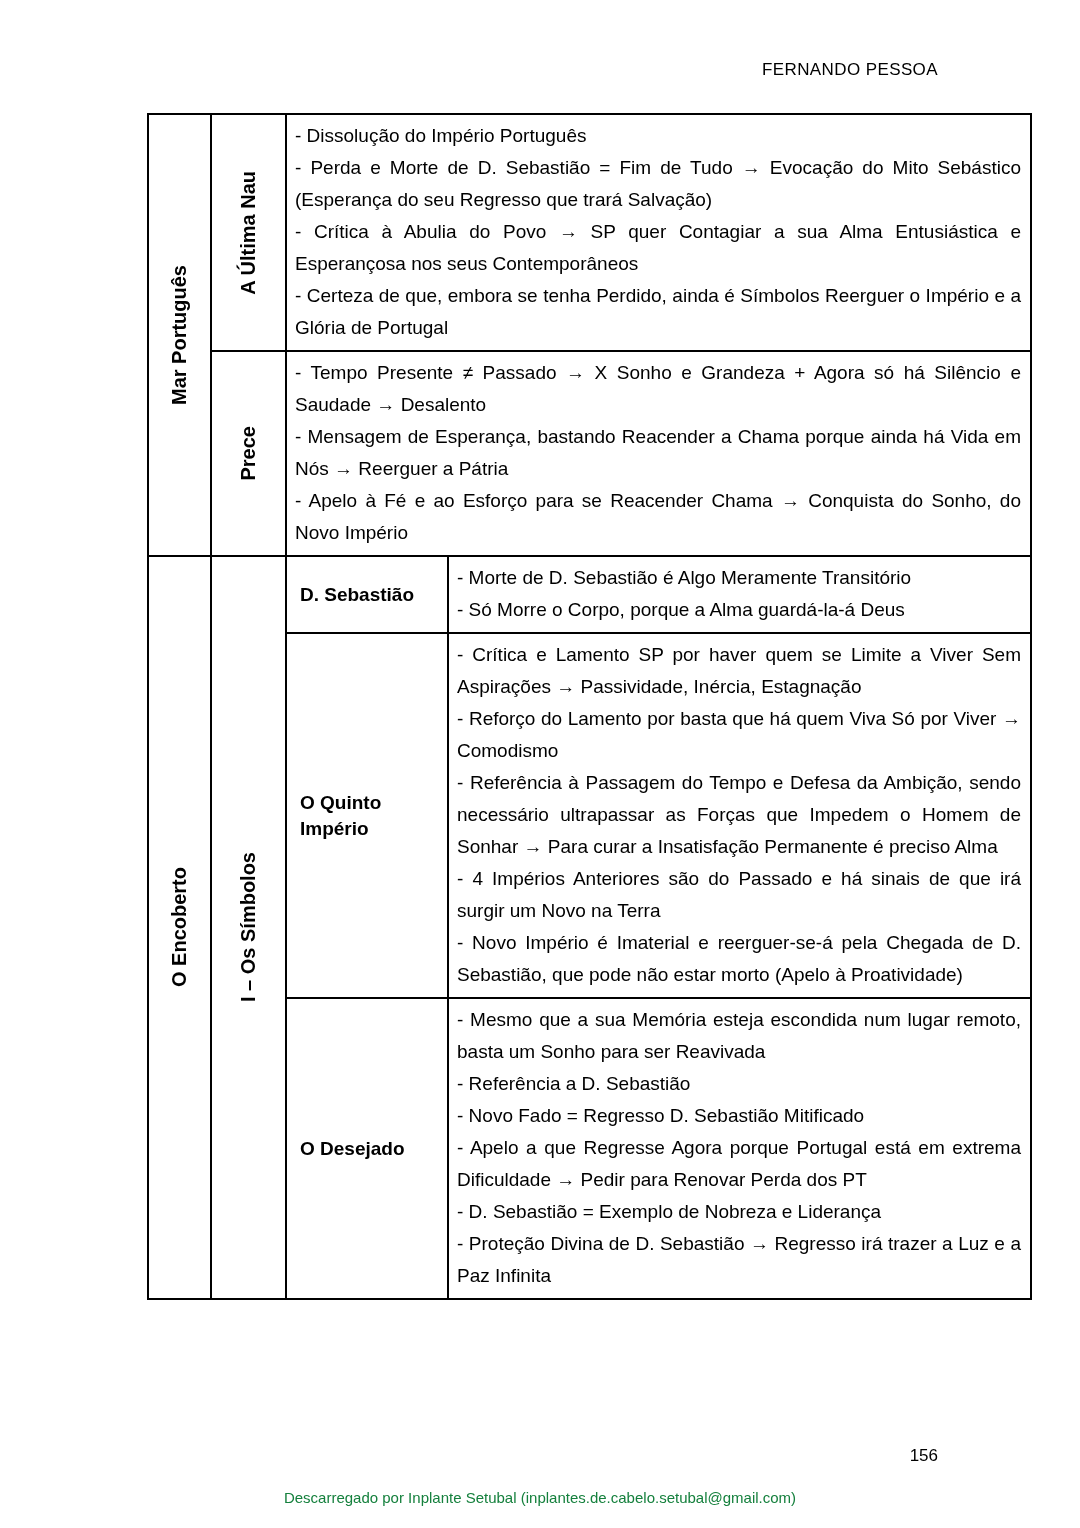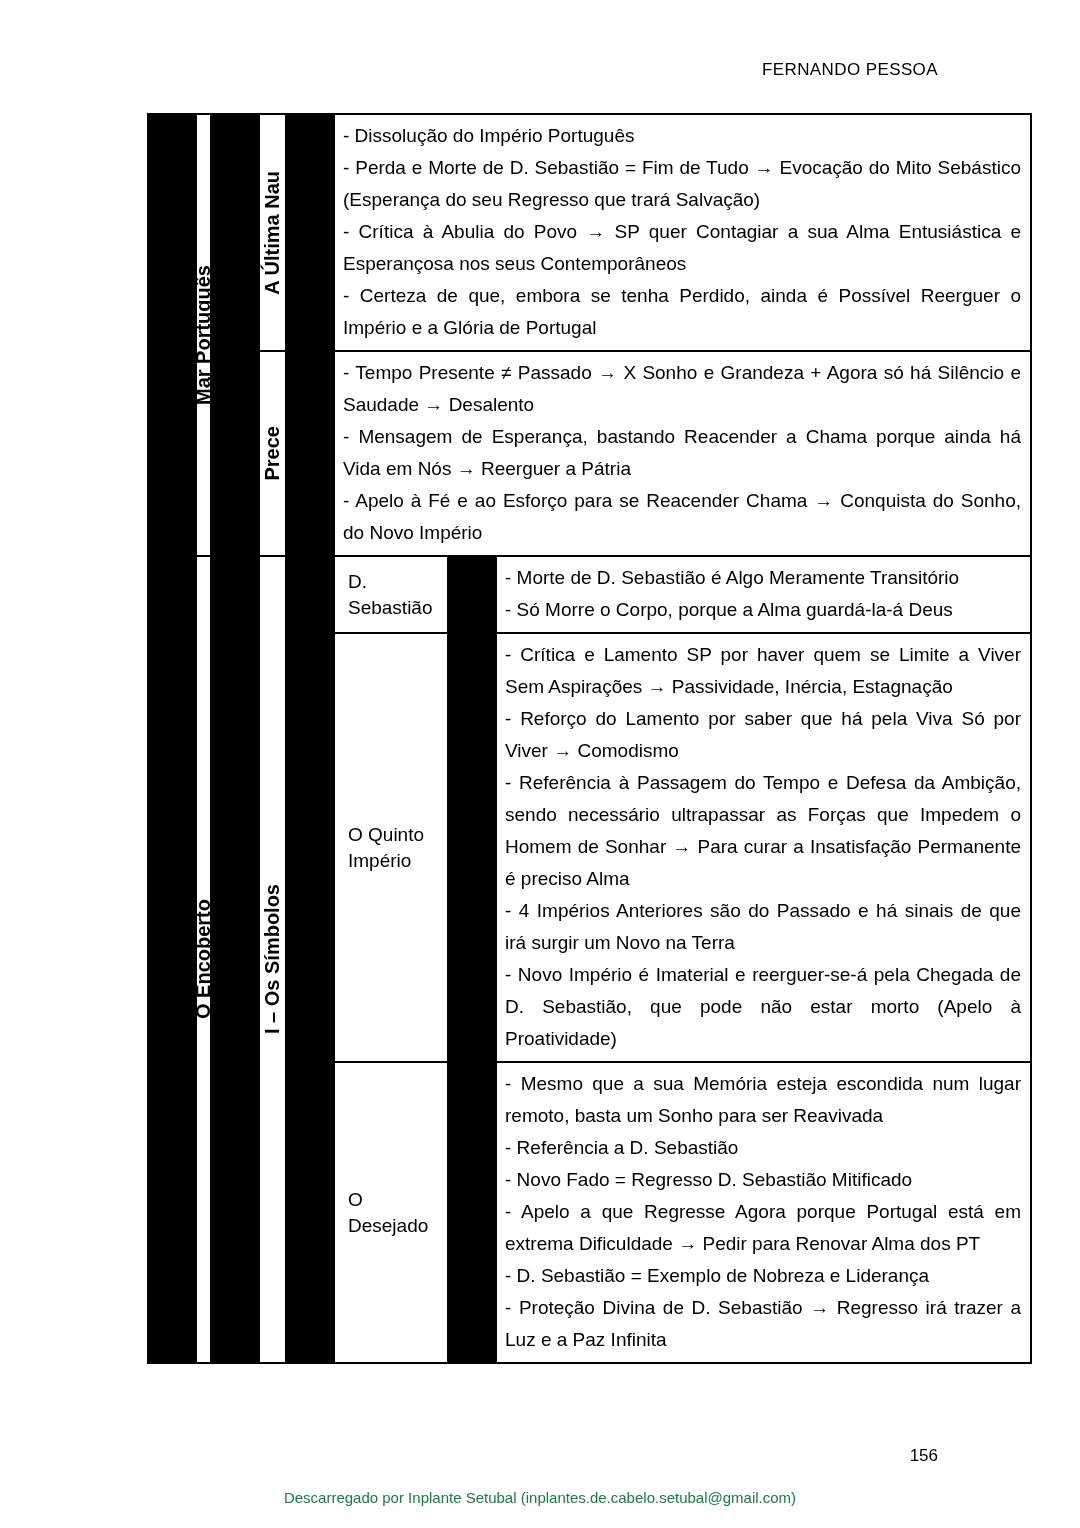--- a/index.html
+++ b/index.html
@@ -32,41 +32,41 @@
   }
   .grid {
     display: grid;
     background: #000000;
     gap: 2px;
     border: 2px solid #000000;
   }
   .grid + .grid { margin-top: -2px; }
   .s1 { grid-template-columns: 61px 73px 1fr; }
   .s2 { grid-template-columns: 61px 73px 160px 1fr; }
-  .cell { background: #ffffff; margin-left: 48px; }
+  .cell { background: #ffffff; }
   .c-span-rows-2 { grid-row: 1 / 3; grid-column: 1; }
   .c-enc { grid-row: 1 / 4; grid-column: 1; }
   .c-simb { grid-row: 1 / 4; grid-column: 2; }
   .vlabel {
     display: flex;
     align-items: center;
     justify-content: center;
   }
   .vlabel span {
     writing-mode: vertical-rl;
     transform: rotate(180deg);
     font-weight: bold;
     font-size: 20px;
     white-space: nowrap;
   }
   .hlabel {
     display: flex;
     align-items: center;
     padding: 6px 8px 6px 13px;
-    font-weight: normal;
+    font-weight: bold;
     font-size: 19px;
     line-height: 1.35;
   }
   .content {
     padding: 5px 9px 6px 8px;
     font-size: 19px;
     line-height: 32px;
   }
   .pt {
     margin: 0;
@@ -105,21 +105,21 @@
         <span>Mar Português</span>
       </div>
 
       <div class="cell vlabel">
         <span>A Última Nau</span>
       </div>
       <div class="cell content">
         <p class="pt">- Dissolução do Império Português</p>
         <p class="pt">- Perda e Morte de D. Sebastião = Fim de Tudo → Evocação do Mito Sebástico (Esperança do seu Regresso que trará Salvação)</p>
         <p class="pt">- Crítica à Abulia do Povo → SP quer Contagiar a sua Alma Entusiástica e Esperançosa nos seus Contemporâneos</p>
-        <p class="pt">- Certeza de que, embora se tenha Perdido, ainda é Possível Reerguer o Império e a Glória de Portugal</p>
+        <p class="pt">- Certeza de que, embora se tenha Perdido, ainda é Símbolos Reerguer o Império e a Glória de Portugal</p>
       </div>
 
       <div class="cell vlabel">
         <span>Prece</span>
       </div>
       <div class="cell content">
         <p class="pt">- Tempo Presente ≠ Passado → X Sonho e Grandeza + Agora só há Silêncio e Saudade → Desalento</p>
         <p class="pt">- Mensagem de Esperança, bastando Reacender a Chama porque ainda há Vida em Nós → Reerguer a Pátria</p>
         <p class="pt">- Apelo à Fé e ao Esforço para se Reacender Chama → Conquista do Sonho, do Novo Império</p>
       </div>
@@ -139,34 +139,34 @@
       <div class="cell content">
         <p class="pt">- Morte de D. Sebastião é Algo Meramente Transitório</p>
         <p class="pt">- Só Morre o Corpo, porque a Alma guardá-la-á Deus</p>
       </div>
 
       <div class="cell hlabel">
         <span>O Quinto Império</span>
       </div>
       <div class="cell content">
         <p class="pt">- Crítica e Lamento SP por haver quem se Limite a Viver Sem Aspirações → Passividade, Inércia, Estagnação</p>
-        <p class="pt">- Reforço do Lamento por saber que há pela Viva Só por Viver → Comodismo</p>
+        <p class="pt">- Reforço do Lamento por basta que há quem Viva Só por Viver → Comodismo</p>
         <p class="pt">- Referência à Passagem do Tempo e Defesa da Ambição, sendo necessário ultrapassar as Forças que Impedem o Homem de Sonhar → Para curar a Insatisfação Permanente é preciso Alma</p>
         <p class="pt">- 4 Impérios Anteriores são do Passado e há sinais de que irá surgir um Novo na Terra</p>
         <p class="pt">- Novo Império é Imaterial e reerguer-se-á pela Chegada de D. Sebastião, que pode não estar morto (Apelo à Proatividade)</p>
       </div>
 
       <div class="cell hlabel">
         <span>O Desejado</span>
       </div>
       <div class="cell content">
         <p class="pt">- Mesmo que a sua Memória esteja escondida num lugar remoto, basta um Sonho para ser Reavivada</p>
         <p class="pt">- Referência a D. Sebastião</p>
         <p class="pt">- Novo Fado = Regresso D. Sebastião Mitificado</p>
-        <p class="pt">- Apelo a que Regresse Agora porque Portugal está em extrema Dificuldade → Pedir para Renovar Alma dos PT</p>
+        <p class="pt">- Apelo a que Regresse Agora porque Portugal está em extrema Dificuldade → Pedir para Renovar Perda dos PT</p>
         <p class="pt">- D. Sebastião = Exemplo de Nobreza e Liderança</p>
         <p class="pt">- Proteção Divina de D. Sebastião → Regresso irá trazer a Luz e a Paz Infinita</p>
       </div>
     </div>
 
   </div>
 
   <div class="pagenum">156</div>
   <div class="footer">Descarregado por Inplante Setubal (inplantes.de.cabelo.setubal@gmail.com)</div>
 

